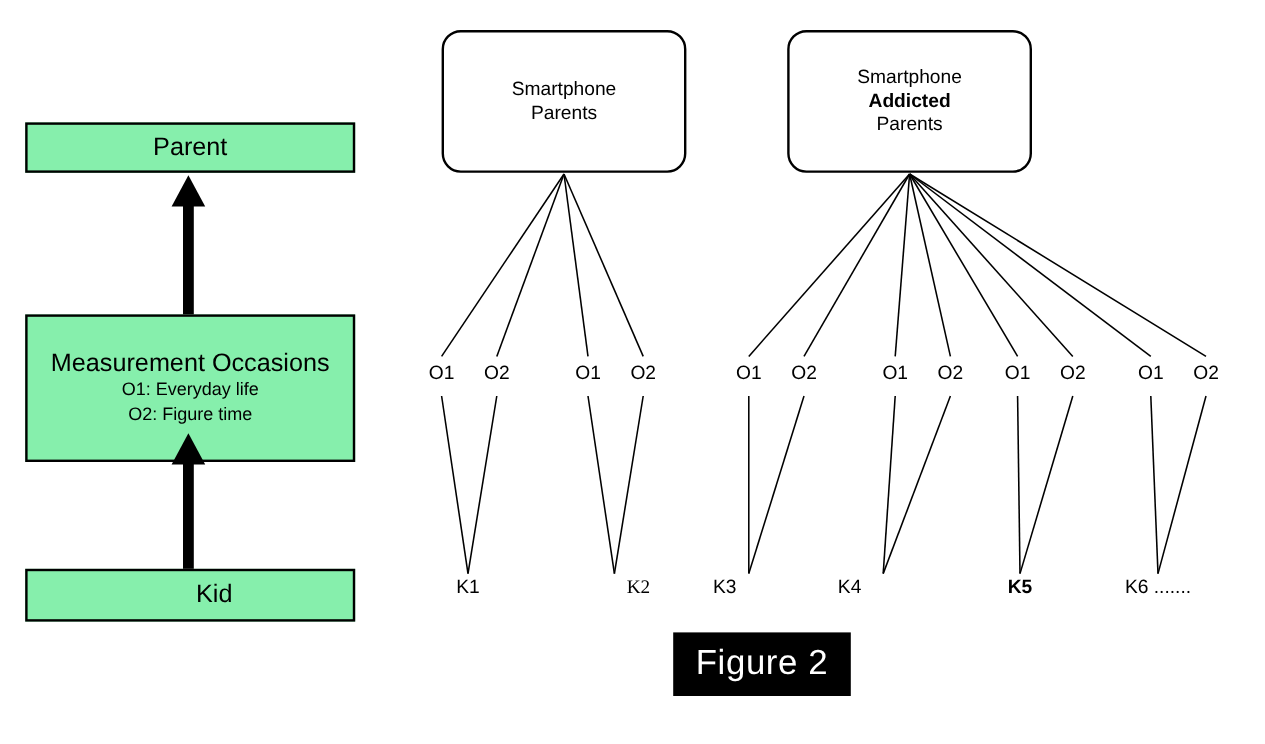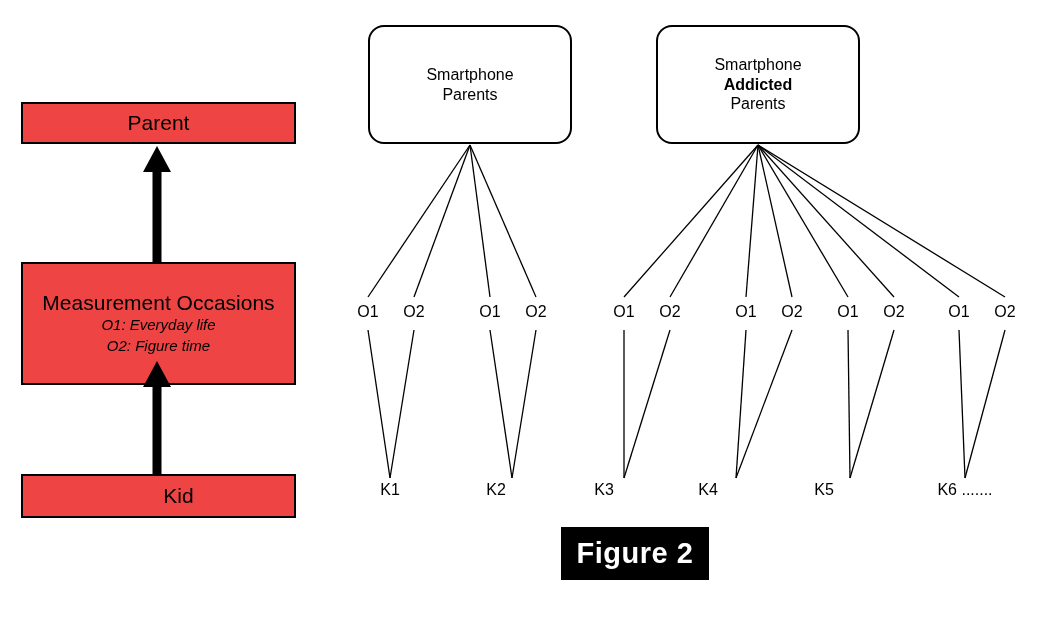--- a/index.html
+++ b/index.html
@@ -15,37 +15,36 @@
     background: #ffffff;
     overflow: hidden;
     font-family: "Liberation Sans", sans-serif;
     color: #000000;
   }
   
   .lbox {
     position: absolute;
     box-sizing: border-box;
     border: 2px solid #000000;
-    background: #ef4444;
+    background: #86efac;
     display: flex;
     flex-direction: column;
     align-items: center;
     justify-content: center;
     text-align: center;
   }
   .lbox-title {
     font-size: 21px;
     line-height: 1.15;
     white-space: nowrap;
   }
   .lbox-sub {
     font-size: 15px;
     line-height: 1.35;
     white-space: nowrap;
-    font-style: italic;
   }
   #box-parent { left: 21px; top: 102px; width: 275px; height: 42px; }
   #box-measure { left: 21px; top: 262px; width: 275px; height: 123px; }
   #box-kid { left: 21px; top: 474px; width: 275px; height: 44px; padding-left: 40px; }
 
   
   .rbox {
     position: absolute;
     box-sizing: border-box;
     border: 2px solid #000000;
@@ -76,21 +75,21 @@
   
   #figure-caption {
     position: absolute;
     left: 561px;
     top: 527px;
     width: 148px;
     height: 53px;
     background: #000000;
     color: #ffffff;
     font-size: 29px;
-    font-weight: bold;
+    font-weight: normal;
     display: flex;
     align-items: center;
     justify-content: center;
     letter-spacing: 0.5px;
   }
 
   svg.overlay {
     position: absolute;
     left: 0; top: 0;
     width: 1054px;
@@ -158,30 +157,30 @@
       <line x1="758" y1="145" x2="1005" y2="297" stroke="#000000" stroke-width="1.3"></line>
       <line x1="1005" y1="330" x2="965" y2="478" stroke="#000000" stroke-width="1.3"></line>
     </svg>
 
   <div id="node-labels">
       <div class="node-label o-label" style="left: 368px;">O1</div>
       <div class="node-label o-label" style="left: 414px;">O2</div>
       <div class="node-label k-label" style="left: 390px;">K1</div>
       <div class="node-label o-label" style="left: 490px;">O1</div>
       <div class="node-label o-label" style="left: 536px;">O2</div>
-      <div class="node-label k-label" style="left: 496px;">K2</div>
+      <div class="node-label k-label" style="left: 532px; font-family: Liberation Serif, serif;">K2</div>
       <div class="node-label o-label" style="left: 624px;">O1</div>
       <div class="node-label o-label" style="left: 670px;">O2</div>
       <div class="node-label k-label" style="left: 604px;">K3</div>
       <div class="node-label o-label" style="left: 746px;">O1</div>
       <div class="node-label o-label" style="left: 792px;">O2</div>
       <div class="node-label k-label" style="left: 708px;">K4</div>
       <div class="node-label o-label" style="left: 848px;">O1</div>
       <div class="node-label o-label" style="left: 894px;">O2</div>
-      <div class="node-label k-label" style="left: 824px;">K5</div>
+      <div class="node-label k-label" style="left: 850px; font-weight: bold;">K5</div>
       <div class="node-label o-label" style="left: 959px;">O1</div>
       <div class="node-label o-label" style="left: 1005px;">O2</div>
       <div class="node-label k-label" style="left: 965px;">K6 .......</div>
     </div>
 
   <div id="figure-caption">Figure 2</div>
 
 </div>
 
 </body></html>

